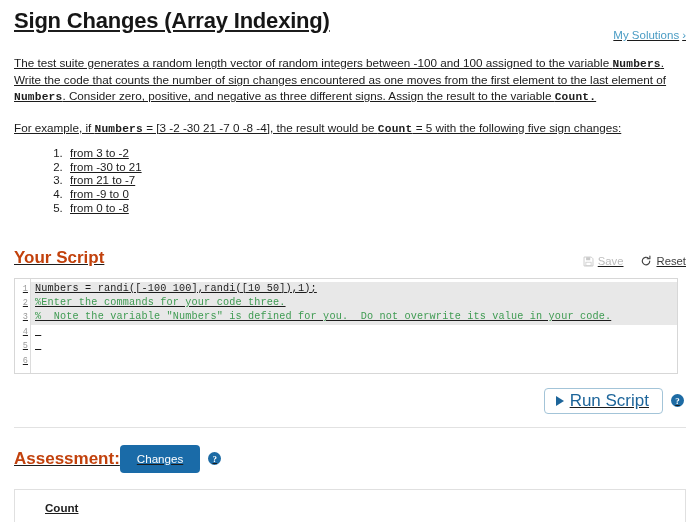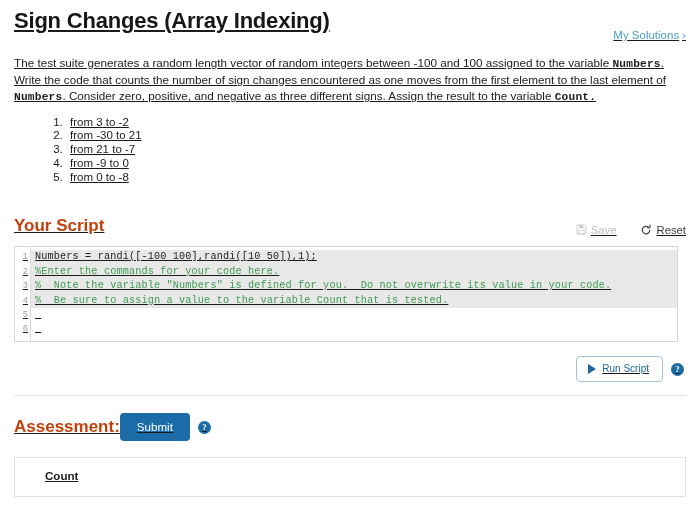--- a/index.html
+++ b/index.html
@@ -92,21 +92,21 @@
     font-weight: bold;
     color: #c2410c;
     margin: 0;
     line-height: 20px;
   }
 
   
   .editor-tools {
     display: flex;
     align-items: center;
-    gap: 24px;
+    gap: 17px;
     padding-top: 7px;
   }
   .tool {
     display: flex;
     align-items: center;
     gap: 4px;
     font-size: 11.3px;
     color: #3f3f3f;
     cursor: pointer;
     white-space: nowrap;
@@ -166,21 +166,21 @@
     padding-right: 2px;
   }
   .btn-run {
     display: inline-flex;
     align-items: center;
     gap: 6px;
     border: 1px solid #a3c4d8;
     border-radius: 4px;
     background: #ffffff;
     color: #1d659a;
-    font-size: 10px;
+    font-size: 17px;
     font-family: "Liberation Sans", sans-serif;
     padding: 5px 13px 5px 11px;
     cursor: pointer;
     line-height: 14px;
   }
   .tri {
     width: 0; height: 0;
     border-left: 8px solid #1d659a;
     border-top: 5px solid transparent;
     border-bottom: 5px solid transparent;
@@ -250,20 +250,21 @@
 
 <div class="page">
 
   <div class="title-row">
     <h1 class="page-title">Sign Changes (Array Indexing)</h1>
     <a class="my-solutions" href="#"><span>My Solutions</span><span class="chev">›</span></a>
   </div>
 
   <p class="desc"><span>The test suite generates a random length vector of random integers between -100 and 100 assigned to the variable </span><code class="mono">Numbers</code><span>. Write the code that counts the number of sign changes encountered as one moves from the first element to the last element of </span><code class="mono">Numbers</code><span>. Consider zero, positive, and negative as three different signs. Assign the result to the variable </span><code class="mono">Count.</code></p>
 
+  <p class="desc second"><span>For example, if </span><code class="mono">Numbers</code><span> = [3 -2 -30 21 -7 0 -8 -4], the result would be </span><code class="mono">Count</code><span> = 5 with the following five sign changes:</span></p>
 
   <ol class="changes">
     <li>from 3 to -2</li>
     <li>from -30 to 21</li>
     <li>from 21 to -7</li>
     <li>from -9 to 0</li>
     <li>from 0 to -8</li>
   </ol>
 
   <div class="section-head">
@@ -298,42 +299,41 @@
     <div class="gutter">
       <div>1</div>
       <div>2</div>
       <div>3</div>
       <div>4</div>
       <div>5</div>
       <div>6</div>
     </div>
     <div class="code-area">
       <div class="code-line statement locked">Numbers = randi([-100 100],randi([10 50]),1);</div>
-      <div class="code-line comment locked">%Enter the commands for your code here.</div>
+      <div class="code-line comment locked">%Enter the commands for your code three.</div>
       <div class="code-line comment locked">%  Note the variable "Numbers" is defined for you.  Do not overwrite its value in your code.</div>
-      <div class="code-line comment locked">%  Be sure to assign a value to the variable Count that is tested.</div>
       <div class="code-line">&nbsp;</div>
       <div class="code-line">&nbsp;</div>
     </div>
   </div>
 
   <div class="run-row">
     <button class="btn-run">
       <span class="tri"></span>
       <span>Run Script</span>
     </button>
     <span class="help-icon">?</span>
   </div>
 
   <hr class="divider">
 
   <div class="assess-head">
     <h2 class="section-title">Assessment:</h2>
     <div class="assess-actions">
-      <button class="btn-submit">Submit</button>
+      <button class="btn-submit">Changes</button>
       <span class="help-icon">?</span>
     </div>
   </div>
 
   <div class="assess-panel">
     <div class="assess-row-label">Count</div>
   </div>
 
 </div>
 

